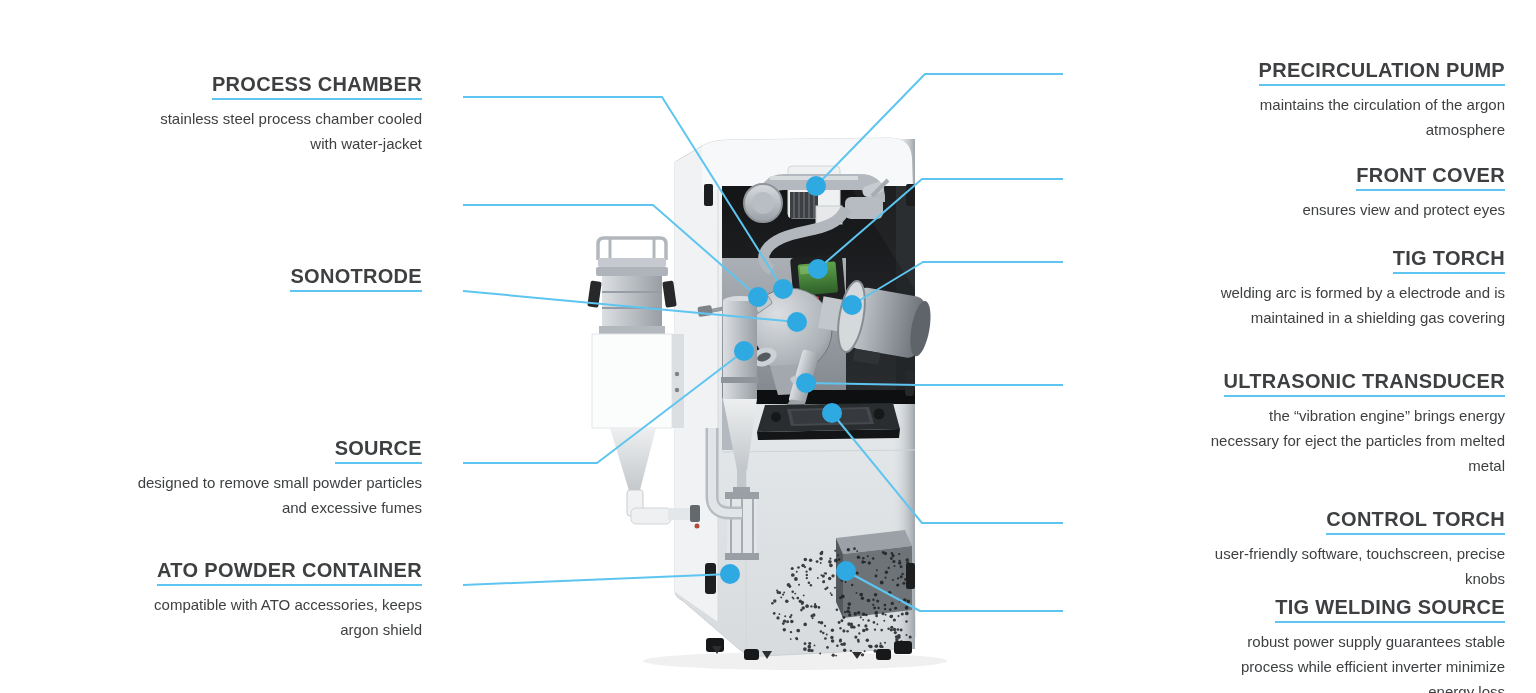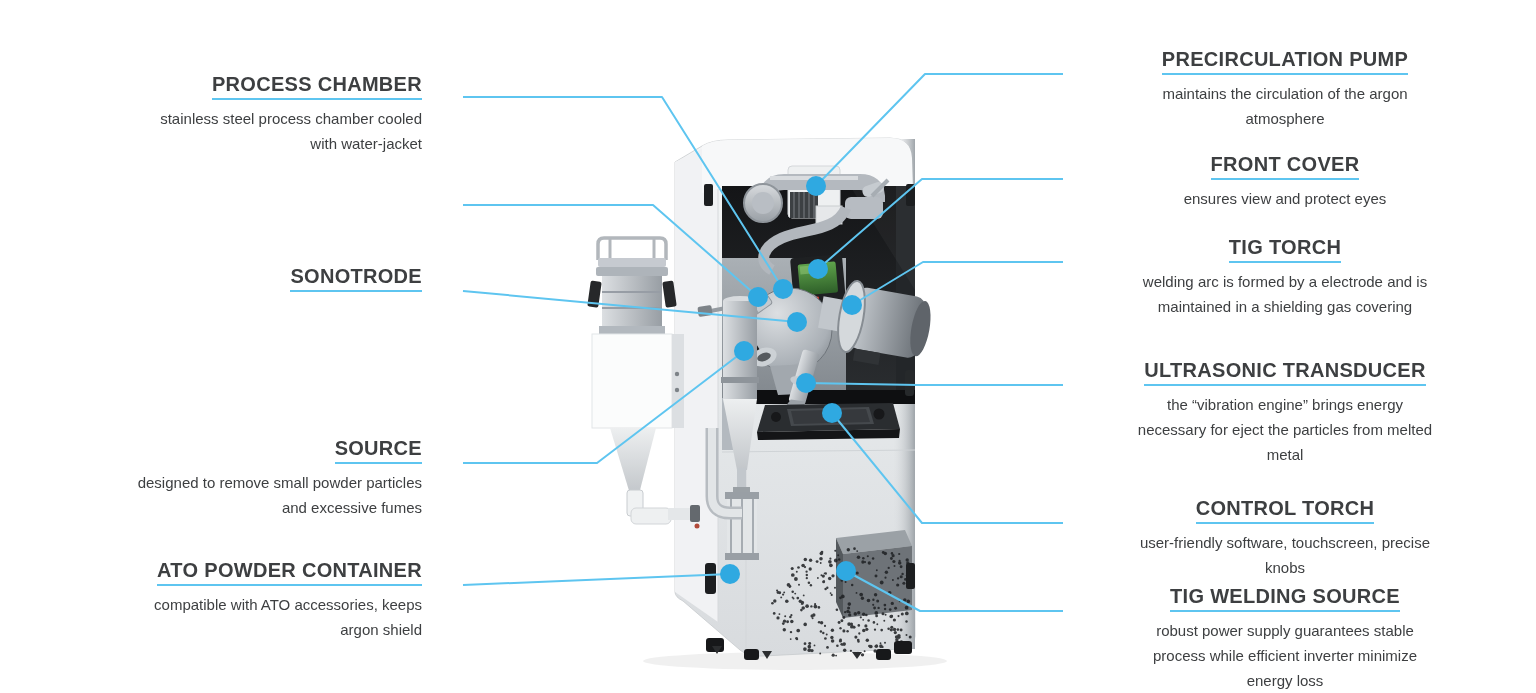--- a/index.html
+++ b/index.html
@@ -17,21 +17,21 @@
     display:inline-block;
     font-size:20px;line-height:22px;font-weight:600;letter-spacing:.3px;
     padding-bottom:3px;border-bottom:2px solid var(--line);
     white-space:nowrap;color:var(--text);
   }
   .label .desc{
     margin-top:6px;font-size:15px;line-height:25px;font-weight:400;
     color:var(--text);white-space:pre-line;
   }
   .label.left{right:1114px;width:400px;text-align:right;}
-  .label.right{left:1065px;width:440px;text-align:center;}
+  .label.right{left:1065px;width:440px;text-align:right;margin-top:11px;}
 </style>
 </head>
 <body>
 
 <div class="stage">
 
 <svg class="scene" width="1536" height="693" viewBox="0 0 1536 693" xmlns="http://www.w3.org/2000/svg">
   <defs>
     <linearGradient id="gBodyV" x1="0" y1="0" x2="0" y2="1">
       <stop offset="0" stop-color="#f5f6f7"></stop>

